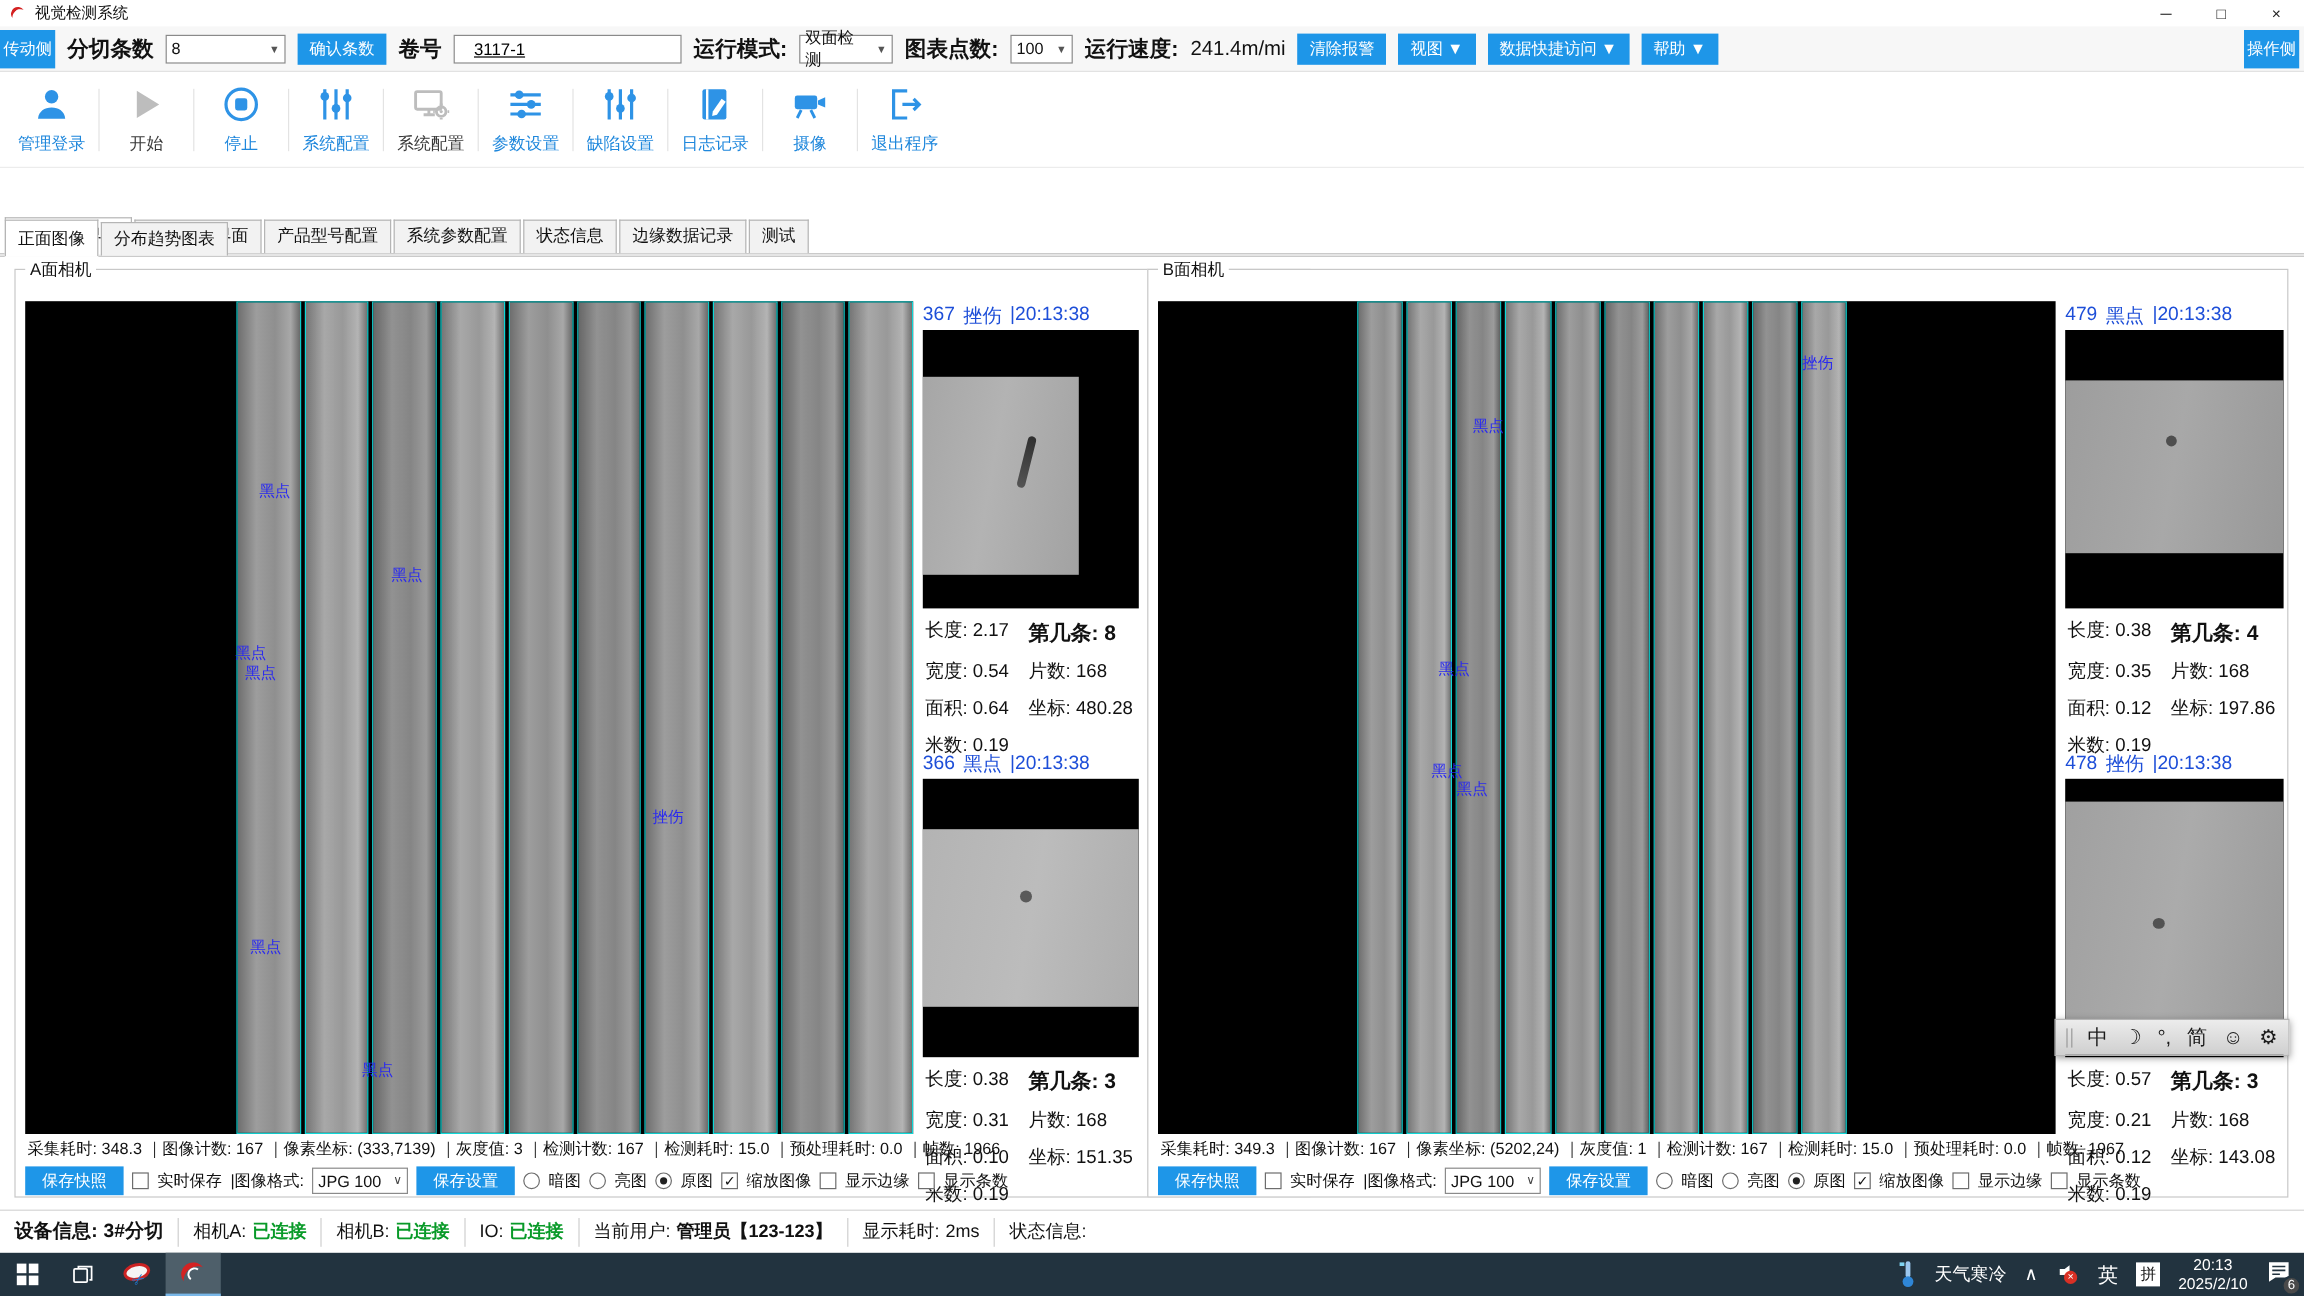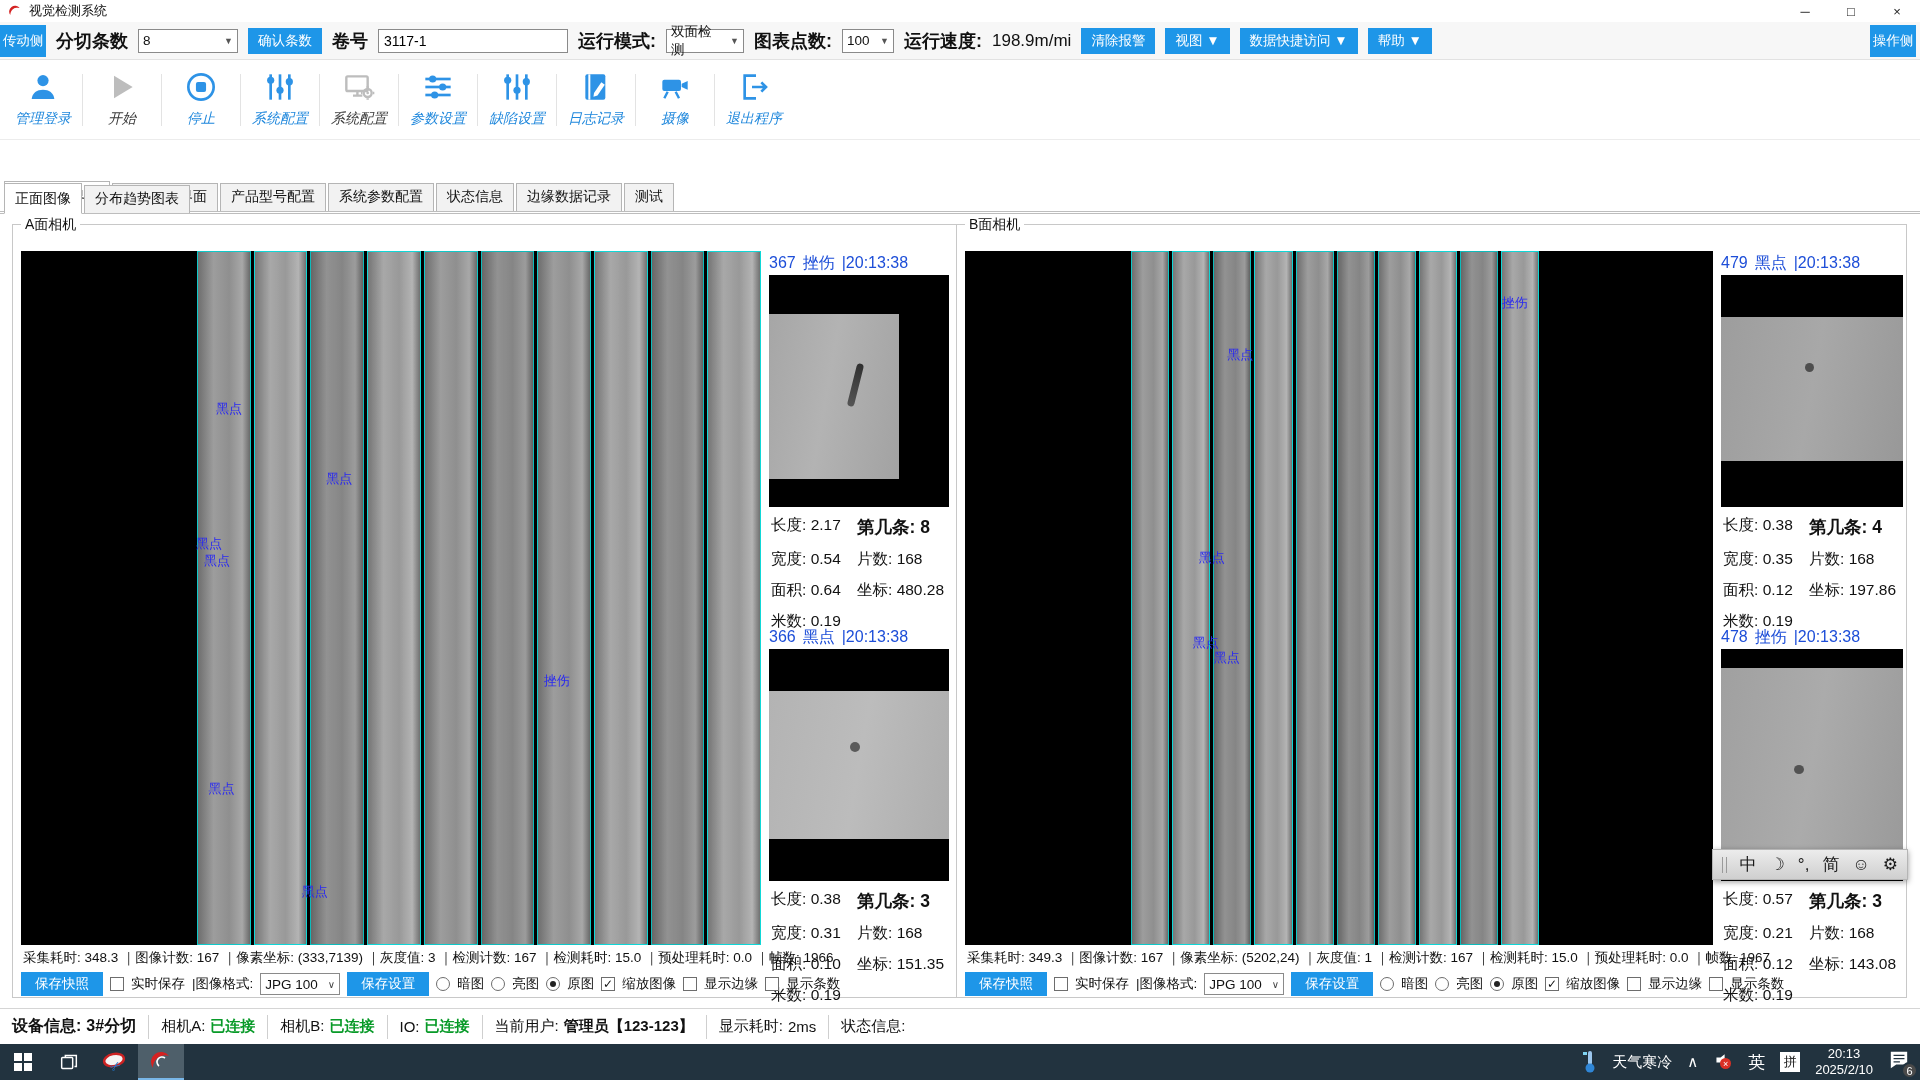--- a/index.html
+++ b/index.html
@@ -17,27 +17,27 @@
   
   #toolbar { position:absolute; left:0; top:22px; width:1920px; height:38px; background:#f7f7f7;
     border-bottom:1px solid #e2e2e2; display:flex; align-items:center; gap:10px; padding-right:4px; }
   .tb-label { font-weight:bold; font-size:18px; white-space:nowrap; }
   .btn-blue { background:#1e96e8; color:#fff; border:none; font-size:13.5px; height:26px;
     padding:0 10px; display:inline-flex; align-items:center; justify-content:center; white-space:nowrap; }
   #btn-side-left, #btn-side-right { height:32px; width:46px; padding:0 4px; }
   .combo { background:#fff; border:1px solid #8a8a8a; height:24px; display:inline-flex;
     align-items:center; justify-content:space-between; padding:0 4px; font-size:13.5px; gap:6px; }
   .combo .arr { color:#555; font-size:9px; }
-  #roll-input { border:1px solid #8a8a8a; height:24px; width:190px; font-size:14px; padding:0 5px;
-    font-family:inherit; }
+  #roll-input { border:1px solid #8a8a8a; height:24px; width:190px; font-size:14px; padding:0 16px;
+    font-family:inherit;text-decoration:underline; }
   #speed-value { font-size:17px; }
 
   
   #iconbar { position:absolute; left:0; top:60px; width:1920px; height:80px; background:#fff;
-    border-bottom:1px solid #ececec; display:flex; align-items:center; padding-left:4px;font-style:italic; }
+    border-bottom:1px solid #ececec; display:flex; align-items:center; padding-left:4px; }
   .icon-cell { width:78px; display:flex; flex-direction:column; align-items:center; gap:3px;
     color:#2e93e6; }
   .icon-cell .icon-label { font-size:14px; color:#1e87dc; white-space:nowrap; }
   .icon-cell.disabled { color:#bdbdbd; }
   .icon-cell.disabled .icon-label { color:#3a3a3a; }
   .icon-divider { width:1px; height:52px; background:#e3e3e3; }
 
   
   .tabstrip { position:absolute; left:0; width:1920px; display:flex; align-items:flex-end;
     padding-left:4px; border-bottom:1px solid #bdbdbd; }
@@ -163,21 +163,21 @@
   <span class="combo" style="width:78px">
     <span>双面检测</span>
     <span class="arr">▼</span>
   </span>
   <span class="tb-label">图表点数:</span>
   <span class="combo" style="width:52px">
     <span>100</span>
     <span class="arr">▼</span>
   </span>
   <span class="tb-label">运行速度:</span>
-  <span id="speed-value">198.9m/mi</span>
+  <span id="speed-value">241.4m/mi</span>
   <button class="btn-blue">清除报警</button>
   <button class="btn-blue">视图 ▼</button>
   <button class="btn-blue">数据快捷访问 ▼</button>
   <button class="btn-blue">帮助 ▼</button>
   <button class="btn-blue" id="btn-side-right" style="margin-left:auto">操作侧</button>
 </div>
 
 <div id="iconbar">
     <div class="icon-cell">
       <span><svg viewBox="0 0 24 24" width="32" height="32">

